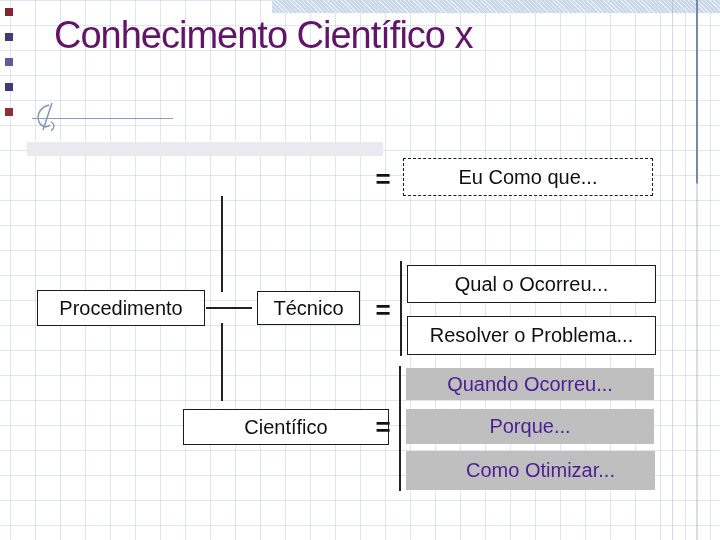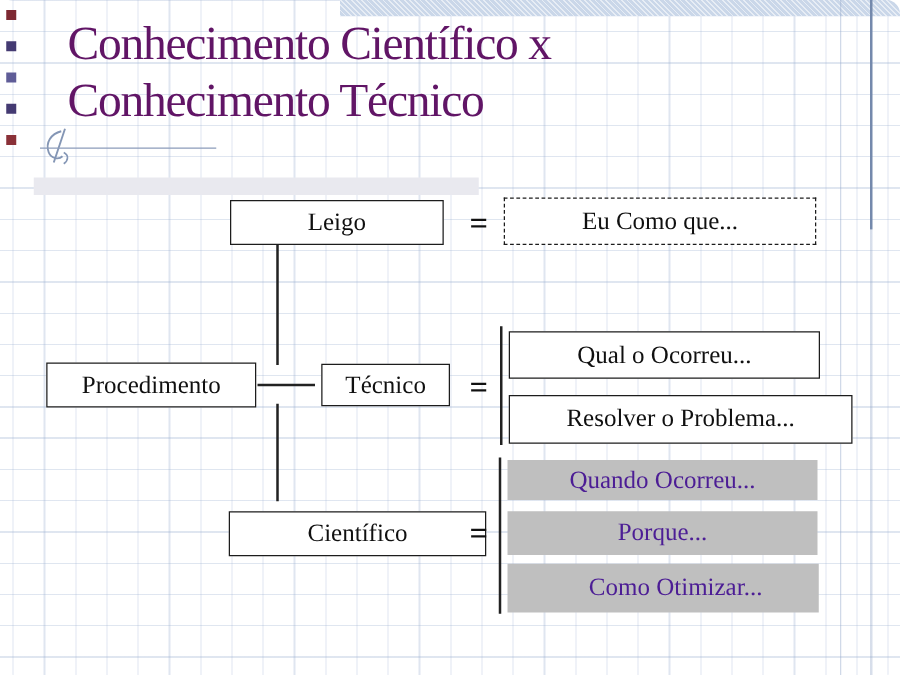--- a/index.html
+++ b/index.html
@@ -1,20 +1,19 @@
 <!DOCTYPE html>
 <html><head>
 <meta charset="utf-8">
 <style>
   html,body{margin:0;padding:0;background:#fff;}
   #slide{
     position:relative;width:720px;height:540px;overflow:hidden;
     background:#fff;
-    font-family:Liberation Serif, serif;
-    border-radius:11px;
+    font-family:Liberation Sans, sans-serif;
     --title-color:#611566;
     --box-border:#1c1c1c;
     --gray-fill:#bfbfbf;
     --accent:#7489ac;
     --band:#cad7e9;
     --bar:#e9e9ef;
   }
   
   #grid{
     position:absolute;inset:0;pointer-events:none;
@@ -82,55 +81,51 @@
   <div id="left-squares">
       <div class="lsq" style="top: 8px; background: rgb(125, 40, 50);"></div>
       <div class="lsq" style="top: 33px; background: rgb(68, 58, 114);"></div>
       <div class="lsq" style="top: 58px; background: rgb(95, 92, 151);"></div>
       <div class="lsq" style="top: 83px; background: rgb(68, 58, 114);"></div>
       <div class="lsq" style="top: 108px; background: rgb(138, 48, 56);"></div>
     </div>
 
   <div id="page-title">
     <div>Conhecimento Científico x</div>
-    <div>Conhecimento Técnico</div>
   </div>
 
   <svg id="ornament" width="28" height="32" viewBox="0 0 28 32">
     <path d="M16,4 C8,6 3,13 6,21 C8,26 14,27 17,24" fill="none" stroke="#8496b5" stroke-width="1.5"></path>
     <path d="M19,2 L10,29" fill="none" stroke="#8496b5" stroke-width="1.5"></path>
     <path d="M18,21 C22,23 22,27 18,30" fill="none" stroke="#8496b5" stroke-width="1.3"></path>
   </svg>
   <div id="title-underline"></div>
   <div id="gray-bar"></div>
 
-  <div class="wbox" style="left:184px;top:160px;width:171px;height:36px;">
-    <span>Leigo</span>
-  </div>
   <div class="eq" style="left:371px;top:165px;">=</div>
   <div class="wbox dashed" style="left:403px;top:158px;width:250px;height:38px;">
     <span>Eu Como que...</span>
   </div>
 
   <div class="conn" style="left:221px;top:196px;width:2px;height:96px;"></div>
   <div class="conn" style="left:206px;top:307px;width:46px;height:2px;"></div>
   <div class="conn" style="left:221px;top:323px;width:2px;height:78px;"></div>
 
   <div class="wbox" style="left:37px;top:290px;width:168px;height:36px;">
     <span>Procedimento</span>
   </div>
   <div class="wbox" style="left:257px;top:291px;width:103px;height:34px;">
     <span>Técnico</span>
   </div>
   <div class="eq" style="left:371px;top:296px;">=</div>
   <div class="conn" style="left:400px;top:261px;width:2px;height:95px;"></div>
   <div class="wbox" style="left:407px;top:265px;width:249px;height:38px;">
     <span>Qual o Ocorreu...</span>
   </div>
-  <div class="wbox" style="left:407px;top:316px;width:275px;height:39px;">
+  <div class="wbox" style="left:407px;top:316px;width:249px;height:39px;">
     <span>Resolver o Problema...</span>
   </div>
 
   <div class="wbox" style="left:183px;top:409px;width:206px;height:36px;">
     <span>Científico</span>
   </div>
   <div class="eq" style="left:371px;top:413px;">=</div>
   <div class="conn" style="left:399px;top:366px;width:2px;height:125px;"></div>
   <div class="gbox" style="left:406px;top:368px;width:248px;height:32px;">
     <span>Quando Ocorreu...</span>

